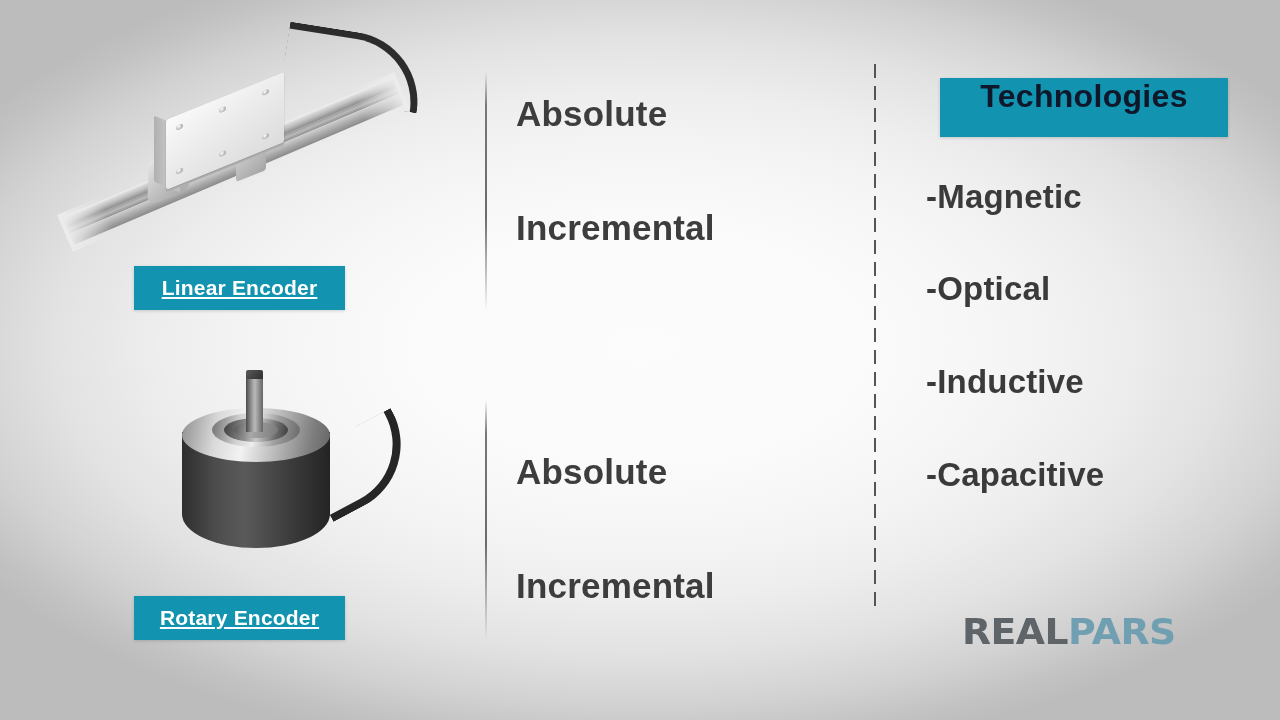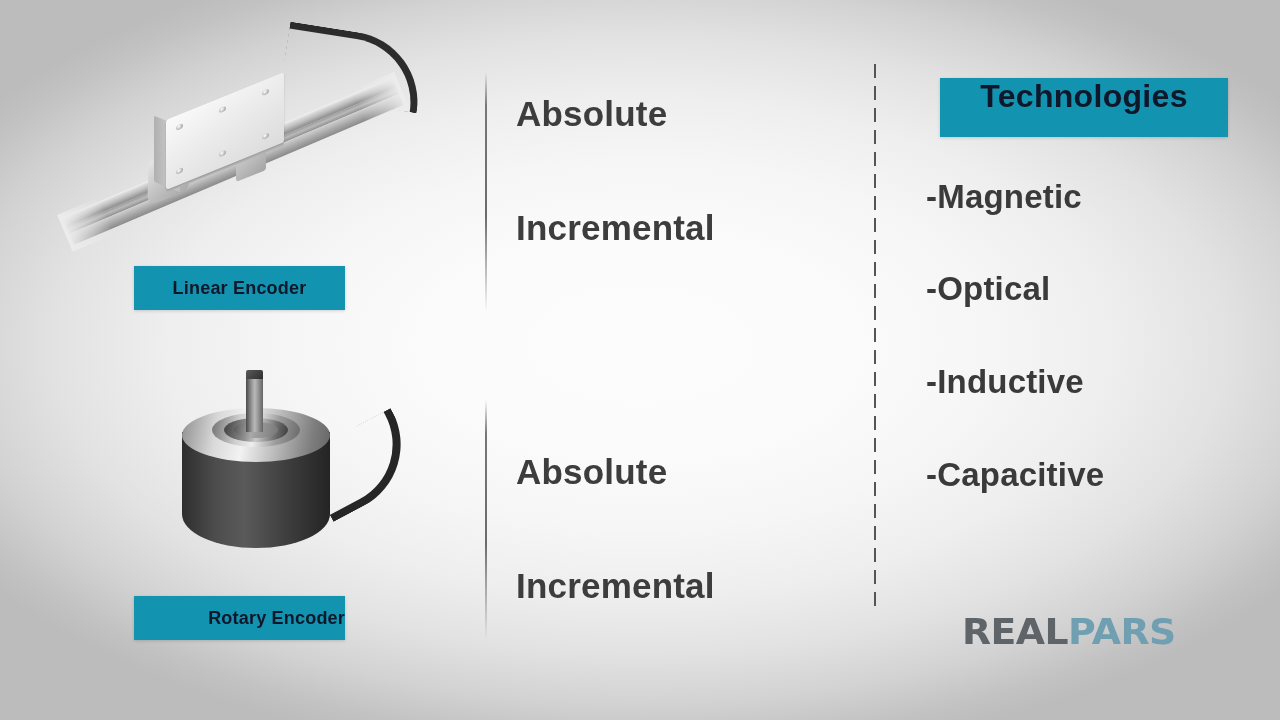--- a/index.html
+++ b/index.html
@@ -171,28 +171,29 @@
     border-top: none; border-left: none;
     transform: rotate(-28deg);
   }
 
   
   .badge {
     position: absolute;
     display: flex;
     align-items: center;
     justify-content: center;
-    color: #0f172a;
-    font-size: 18px;
+    color: #ffffff;
+    font-size: 21px;
     font-weight: 700;
     letter-spacing: .2px;
     box-shadow: 0 1px 3px rgba(0,0,0,.16);
+    text-decoration: underline;
   }
   #badge-linear { left: 134px; top: 266px; width: 211px; height: 44px; }
-  #badge-rotary { left: 134px; top: 596px; width: 211px; height: 44px; justify-content: flex-end; }
+  #badge-rotary { left: 134px; top: 596px; width: 211px; height: 44px; }
   .badge, #tech-header { background: #1293b0; }
 
   
   .vline {
     position: absolute;
     left: 485px;
     width: 2px;
   }
   #vline-top {
     top: 72px; height: 240px;

